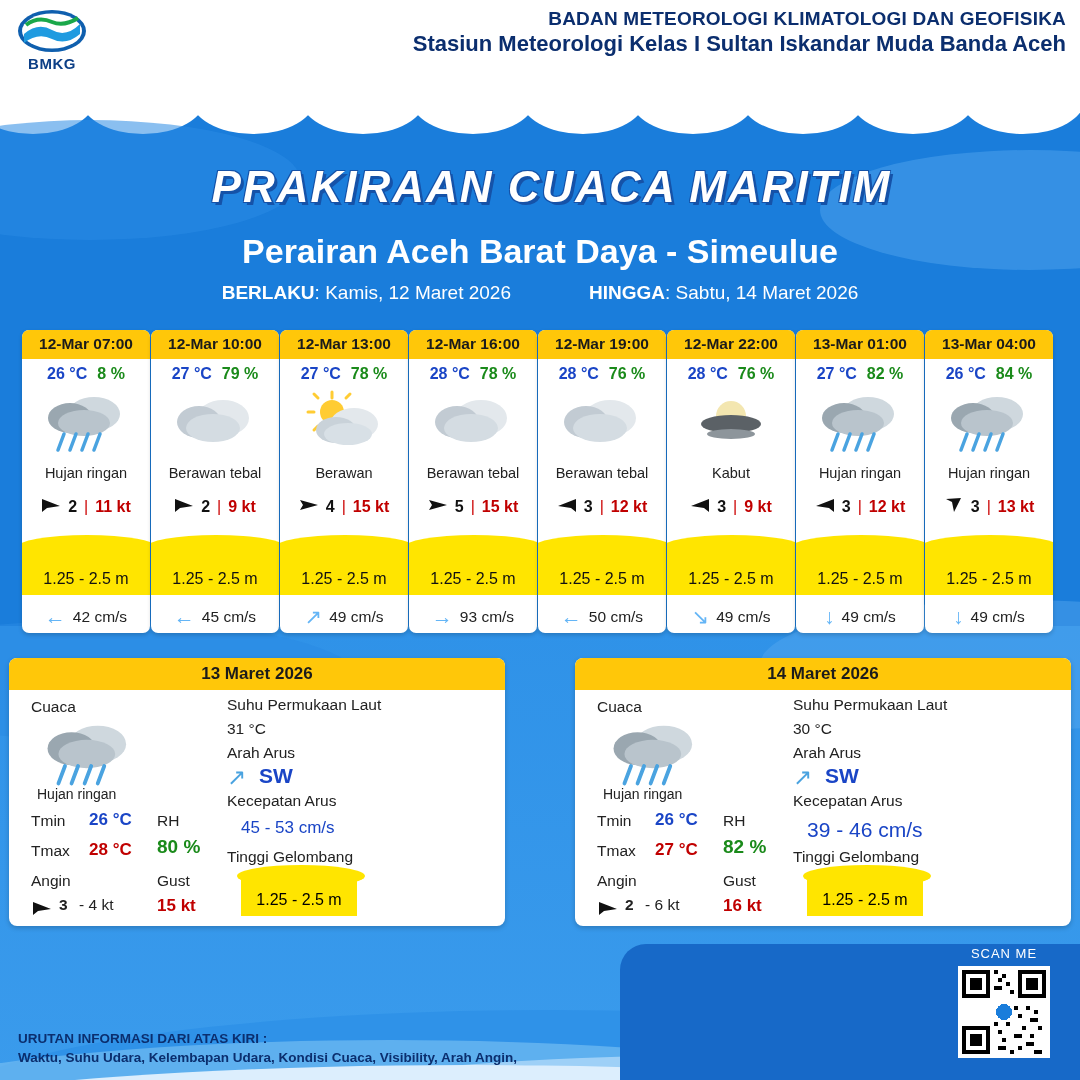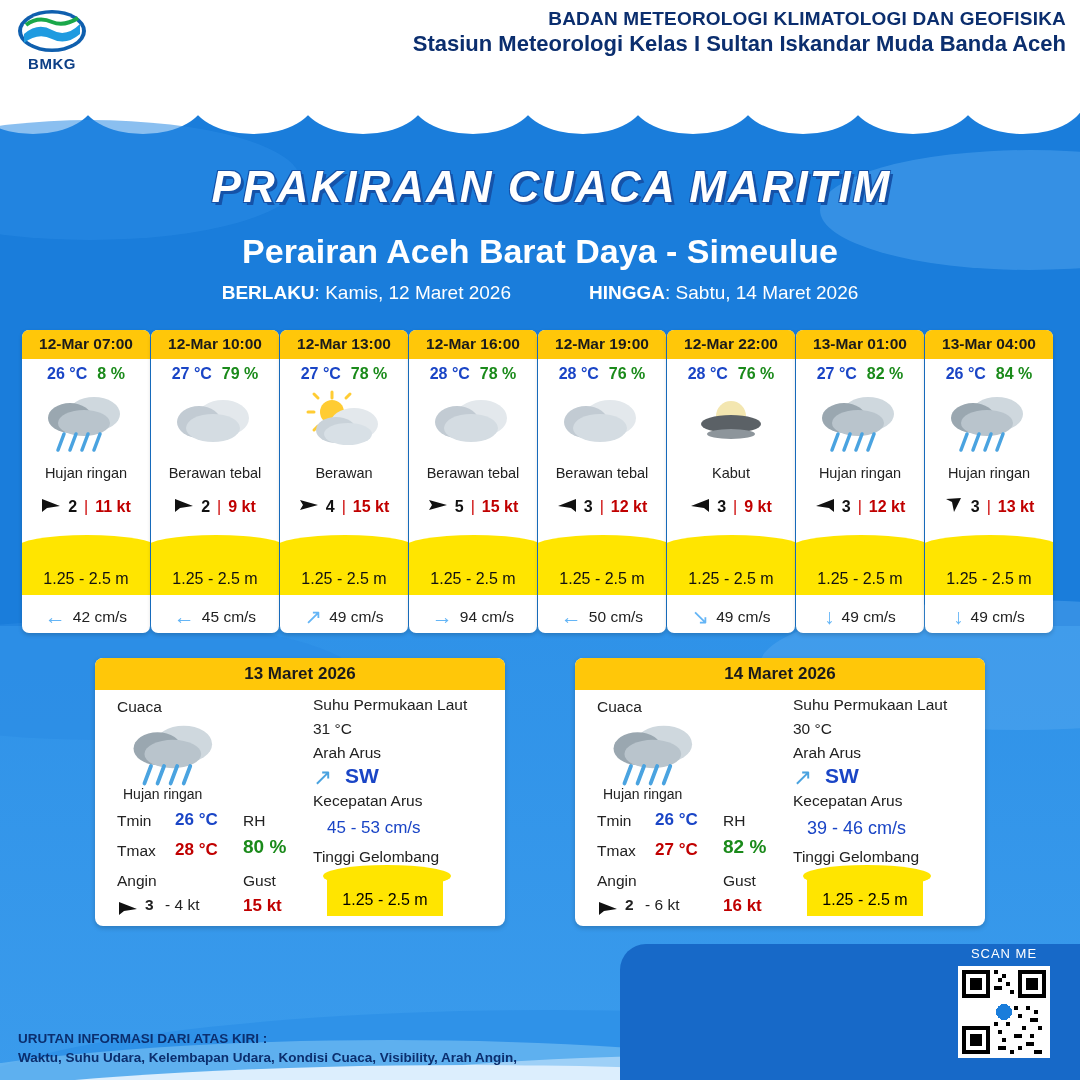--- a/index.html
+++ b/index.html
@@ -61,21 +61,21 @@
   .wind-row .kt { color:#c00000; font-weight:bold; }
   .wave-band { position:absolute; bottom:38px; left:0; width:100%; height:58px; }
   .wave-band .yellow { position:absolute; bottom:0; left:0; width:100%; height:42px; background:#ffe500; }
   .wave-band .crest { position:absolute; bottom:34px; left:-6px; width:142px; height:26px; background:#ffe500; border-radius:50%; }
   .wave-band .txt { position:absolute; bottom:7px; width:100%; text-align:center; font-size:16px; color:#111; }
   .cur-row { position:absolute; bottom:6px; width:100%; display:flex; align-items:center; justify-content:center; gap:7px; font-size:15.5px; color:#222; }
   .cur-arrow { color:#64b5f6; font-size:21px; line-height:1; }
 
   
   .daily-wrap { position:absolute; top:658px; left:0; width:1080px; display:flex; justify-content:center; gap:70px; z-index:5; }
-  .daily { width:410px; background:#fff; border-radius:8px; box-shadow:0 2px 5px rgba(0,0,0,.2); overflow:hidden; position:relative; height:268px;}
+  .daily { width:496px; background:#fff; border-radius:8px; box-shadow:0 2px 5px rgba(0,0,0,.2); overflow:hidden; position:relative; height:268px;}
   .daily .dhead { background:#ffc709; text-align:center; font-size:17px; font-weight:bold; padding:6px 0; color:#1b1b1b; }
   .daily .body { position:relative; height:230px; }
   .lab { position:absolute; font-size:15.5px; color:#222; }
   .val-blue { color:#1a45c6; font-weight:bold; }
   .val-red { color:#c00000; font-weight:bold; }
   .val-green { color:#1a8a1a; font-weight:bold; font-size:19px;}
   .daily .wave-mini { position:absolute; width:116px; height:40px; background:#ffe500; }
   .daily .wave-mini .crest { position:absolute; top:-11px; left:-4px; width:128px; height:22px; background:#ffe500; border-radius:50%;}
   .daily .wave-mini span { position:absolute; bottom:7px; width:100%; text-align:center; font-size:16px; }
 
@@ -282,21 +282,21 @@
       <span class="sep">|</span>
       <span class="kt">15 kt</span>
     </div>
     <div class="wave-band">
       <div class="crest"></div>
         <div class="yellow"></div>
       <div class="txt">1.25 - 2.5 m</div>
     </div>
     <div class="cur-row">
       <span class="cur-arrow">→</span>
-      <span>94 cm/s</span>
+      <span>93 cm/s</span>
     </div>
   </div>
 
   <div class="card">
     <div class="chead">12-Mar 19:00</div>
     <div class="temp-row">
       <span class="temp">28 °C</span>
       <span class="hum">76 %</span>
     </div>
     <div class="icon-box">
@@ -537,21 +537,21 @@
       <div class="lab val-green" style="left:148px; top:146px;">82 %</div>
       <div class="lab" style="left:148px; top:182px;">Gust</div>
       <div class="lab val-red" style="left:148px; top:206px; font-size:17px;">16 kt</div>
 
       <div class="lab" style="left:218px; top:6px;">Suhu Permukaan Laut</div>
       <div class="lab" style="left:218px; top:30px;">30 °C</div>
       <div class="lab" style="left:218px; top:54px;">Arah Arus</div>
       <div style="position:absolute; left:218px; top:74px; color:#4aa3e0; font-size:23px;">↗</div>
       <div class="lab" style="left:250px; top:74px; color:#1a45c6; font-size:21px; font-weight:bold;">SW</div>
       <div class="lab" style="left:218px; top:102px;">Kecepatan Arus</div>
-      <div class="lab" style="left:232px; top:128px; color:#1a45c6; font-size:18px;">39  -  46 cm/s</div>
+      <div class="lab" style="left:232px; top:128px; color:#1a45c6; font-size:21px;">39  -  46 cm/s</div>
       <div class="lab" style="left:218px; top:158px;">Tinggi Gelombang</div>
       <div class="wave-mini" style="left:232px; top:186px;">
         <div class="crest"></div>
         <span>1.25 - 2.5 m</span>
       </div>
     </div>
   </div>
 
 </div>
 

